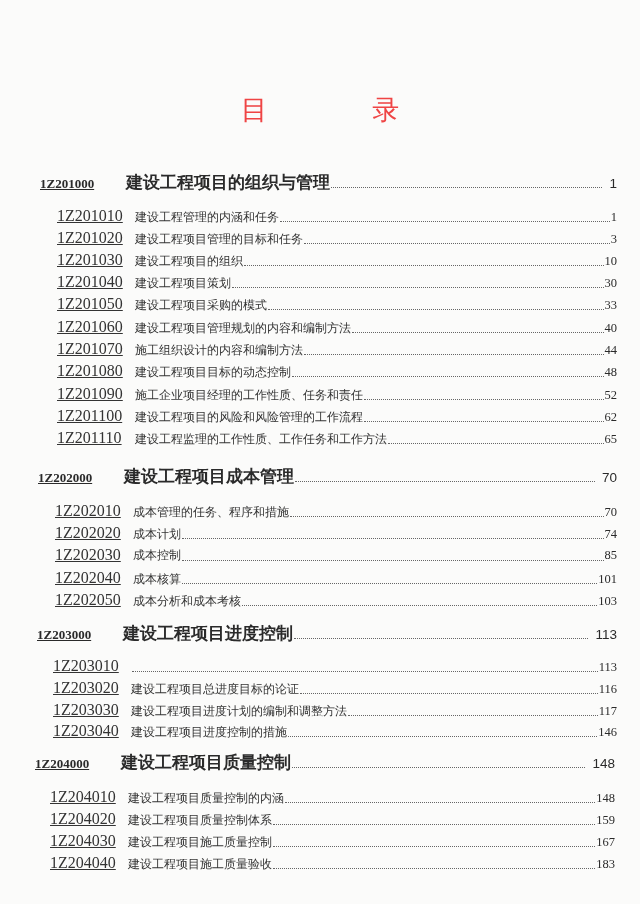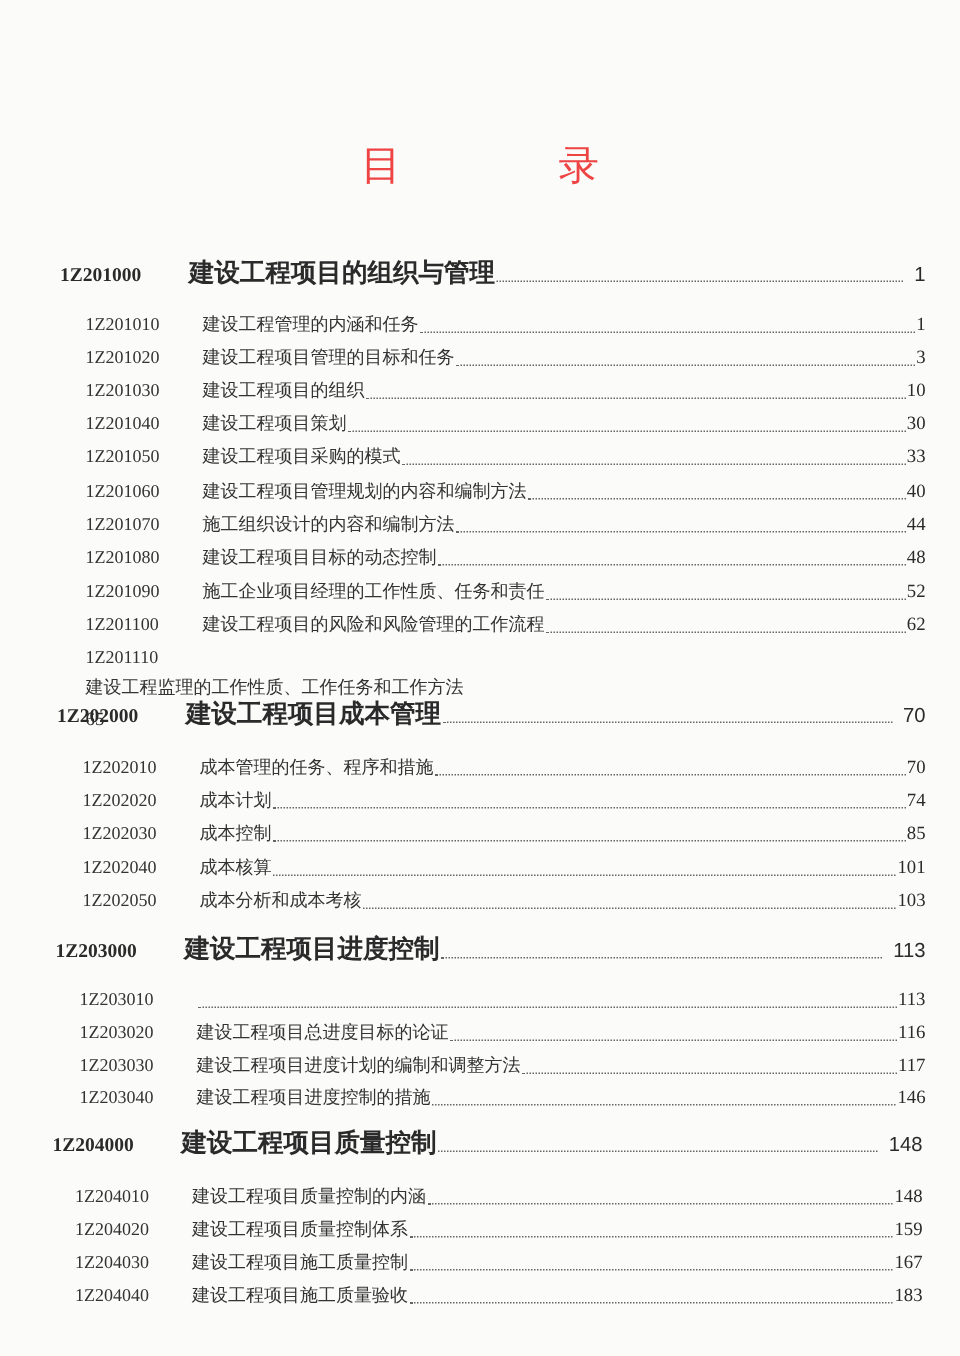--- a/index.html
+++ b/index.html
@@ -16,24 +16,24 @@
     position: absolute; display: flex; align-items: baseline; white-space: nowrap;
     height: 20px; line-height: 20px;
   }
   .row .code { flex: none; }
   .row .label { flex: none; font-family: "DejaVu Sans", sans-serif; }
   .row .leader {
     flex: 1 1 auto; overflow: hidden; margin: 0 1px; height: 14px;
     border-bottom: 1.5px dotted #666; align-self: center; transform: translateY(-2px);
   }
   .row .page { flex: none; text-align: right; }
-  .chapter .code { font-weight: bold; font-size: 13px; font-family: "Liberation Serif", serif; width: 86px; }
+  .chapter .code { font-weight: bold; font-size: 13px; font-family: "Liberation Serif", serif; width: 86px; text-decoration: underline; }
   .chapter .label { font-weight: bold; font-size: 17px; }
   .chapter .page { font-family: "Liberation Sans", sans-serif; font-size: 13.5px; padding-left: 6px; }
-  .section .code { font-size: 12px; width: 78px; font-family: "Liberation Serif", serif; color: #333; }
+  .section .code { font-size: 16px; width: 78px; font-family: "Liberation Serif", serif; color: #333; text-decoration: underline; }
   .section .label { font-size: 12px; color: #333; }
   .section .page { font-size: 12.5px; font-family: "Liberation Serif", serif; }
 </style>
 </head>
 <body>
 
 <div class="title">目 录</div>
 
 <div class="row chapter" style="top:172px;left:40px;width:577px;">
   <span class="code">1Z201000</span>
@@ -94,21 +94,21 @@
   <span class="label">施工企业项目经理的工作性质、任务和责任</span>
   <span class="leader"></span>
   <span class="page">52</span>
 </div>
 <div class="row section" style="top:406px;left:57px;width:560px;">
   <span class="code">1Z201100</span>
   <span class="label">建设工程项目的风险和风险管理的工作流程</span>
   <span class="leader"></span>
   <span class="page">62</span>
 </div>
-<div class="row section" style="top:428px;left:57px;width:560px;flex-direction:column;">
+<div class="row section" style="top:428px;left:57px;width:560px;">
   <span class="code">1Z201110</span>
   <span class="label">建设工程监理的工作性质、工作任务和工作方法</span>
   <span class="leader"></span>
   <span class="page">65</span>
 </div>
 
 <div class="row chapter" style="top:466px;left:38px;width:579px;">
   <span class="code">1Z202000</span>
   <span class="label">建设工程项目成本管理</span>
   <span class="leader"></span>

